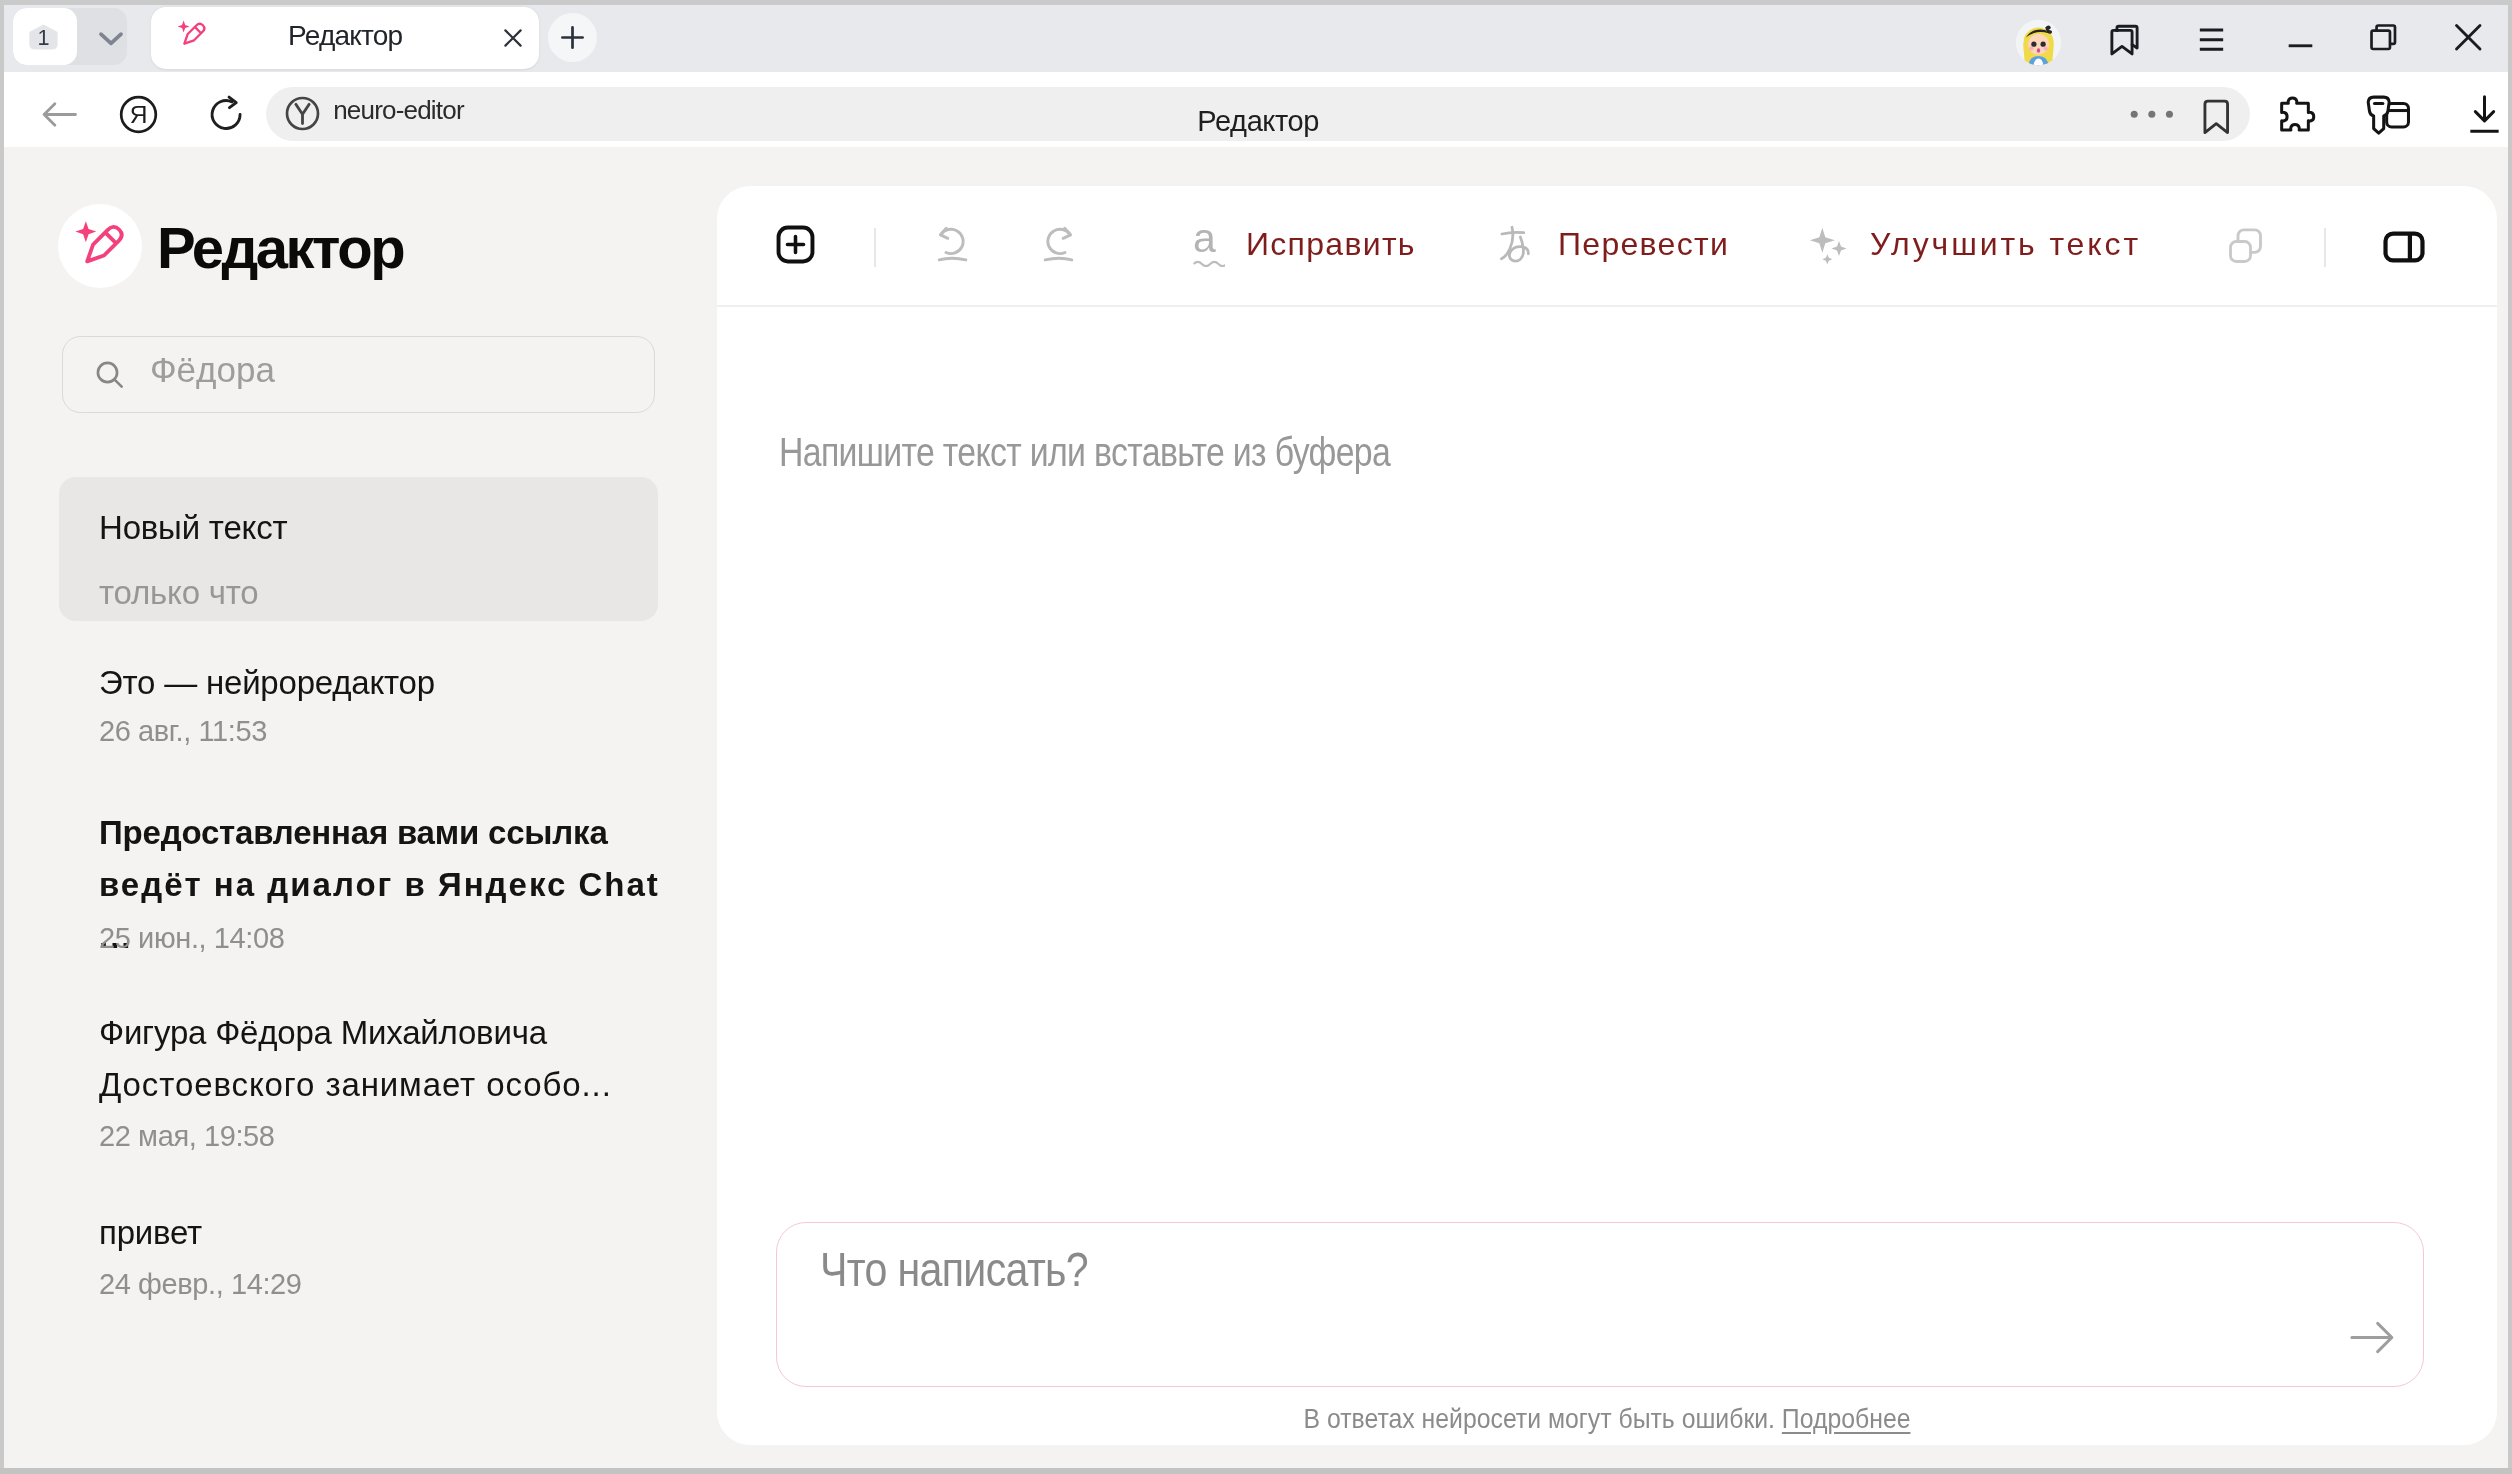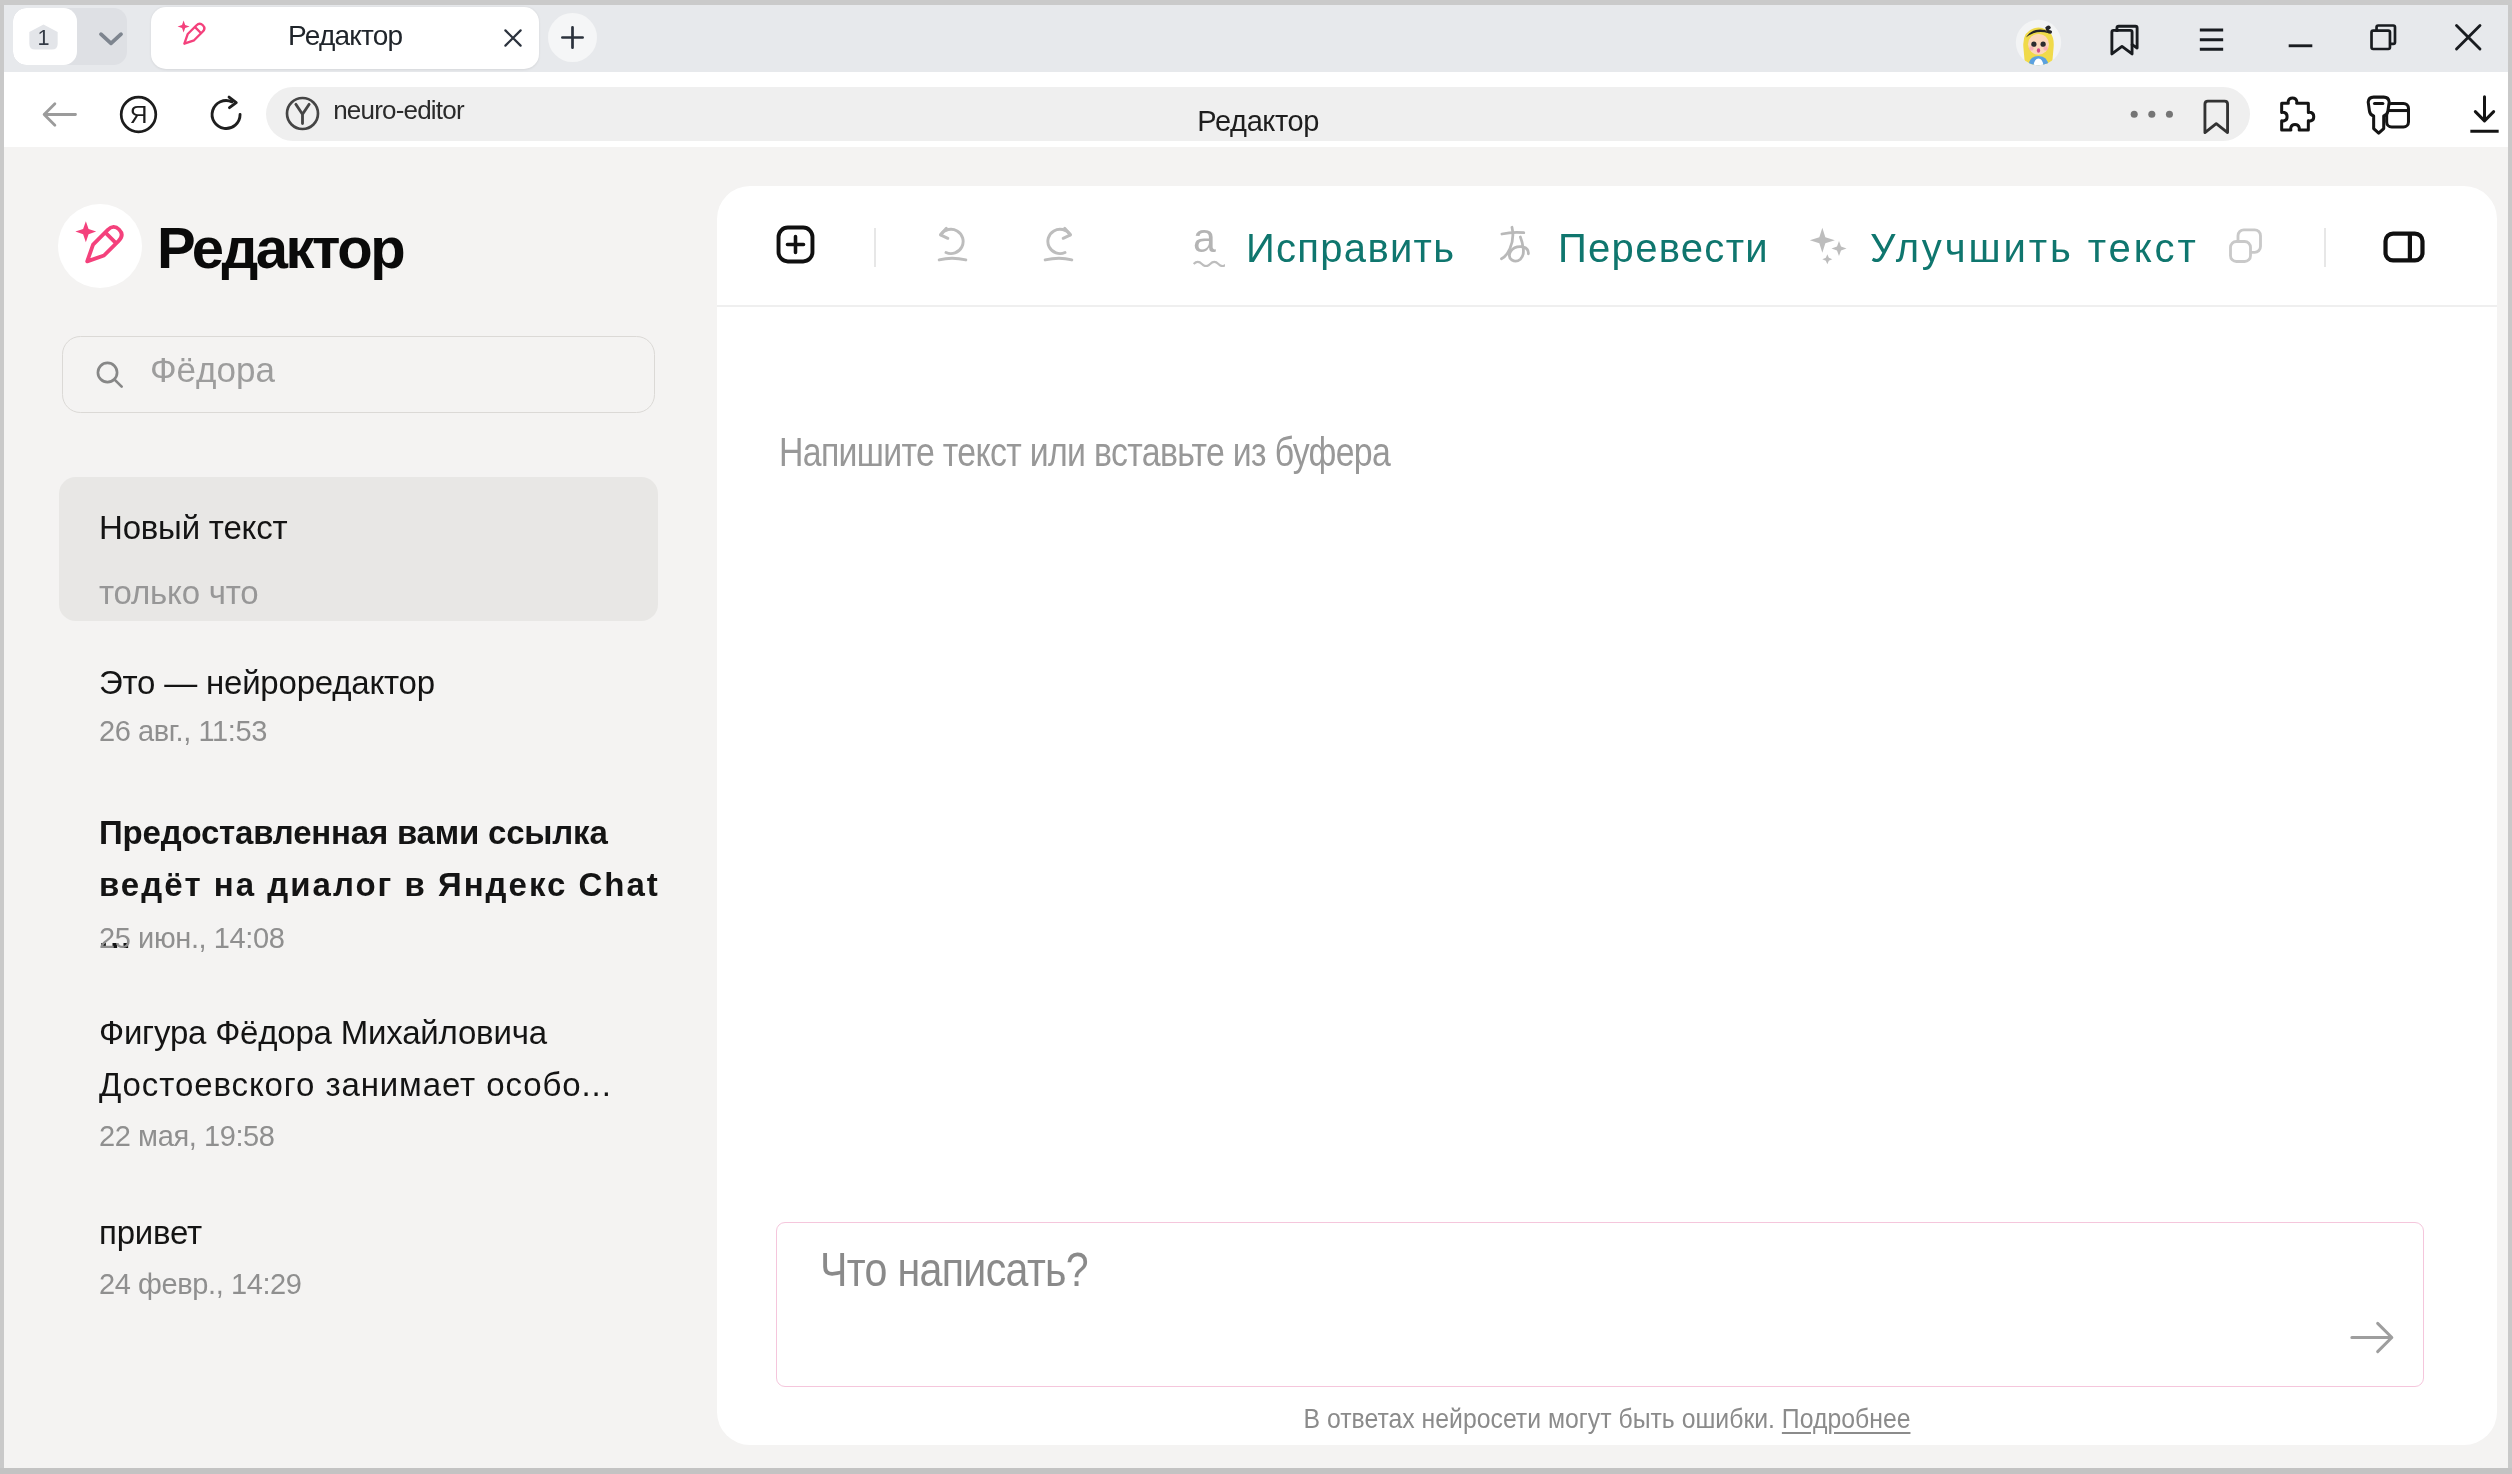--- a/index.html
+++ b/index.html
@@ -42,23 +42,23 @@
   #search { left:62px; top:336px; width:593px; height:77px; border:1.7px solid #dbd9d6; border-radius:18.4px; }
   #search .ph { position:absolute; left:87px; top:13.4px; font-size:35px; color:#9d9d9d; }
   #selitem { left:59px; top:477px; width:599px; height:144px; border-radius:16.7px; background:#e8e7e5; }
   .it { left:99px; width:586px; color:#141414; font-size:33px; line-height:52px; letter-spacing:-0.2px; }
   .sub { color:#979797; }
   .date { color:#8f8f8f; font-size:29px; letter-spacing:-0.4px; }
 
   
   #card { left:717px; top:186px; width:1780px; height:1259px; background:#fff; border-radius:33px; }
   #toolsep { position:absolute; left:0px; top:119px; width:1780px; height:1.7px; background:#efefef; }
-  .tool-label { position:absolute; top:40px; font-size:40px; color:#0f766e; letter-spacing:1.3px; }
+  .tool-label { position:absolute; top:40px; font-size:32px; color:#7f1d1d; letter-spacing:1.3px; }
   #phediting { position:absolute; left:62px; top:243px; font-size:41px; letter-spacing:-0.8px; color:#989898; transform:scaleX(0.825); transform-origin:left top; white-space:nowrap; }
-  #askbox { position:absolute; left:59px; top:1036px; width:1648px; height:165px; border:1.7px solid #f5c6dc; border-radius:9px; background:#fff; }
+  #askbox { position:absolute; left:59px; top:1036px; width:1648px; height:165px; border:1.7px solid #f5c6dc; border-radius:30px; background:#fff; }
   #askbox .ph { position:absolute; left:43px; top:18.4px; font-size:49px; letter-spacing:-0.8px; color:#8a8a8a; transform:scaleX(0.84); transform-origin:left top; white-space:nowrap; }
   #disc { position:absolute; left:0; width:1780px; text-align:center; top:1216px; font-size:28.5px; color:#8b8b8b; transform:scaleX(0.87); transform-origin:center top; }
   #disc u { text-underline-offset:4.2px; }
 </style>
 </head>
 <body>
   <div class="abs" id="content"></div>
   <div class="abs" id="topstrip"></div>
   <div class="abs" id="leftstrip"></div>
   <div class="abs" id="rightstrip"></div>

